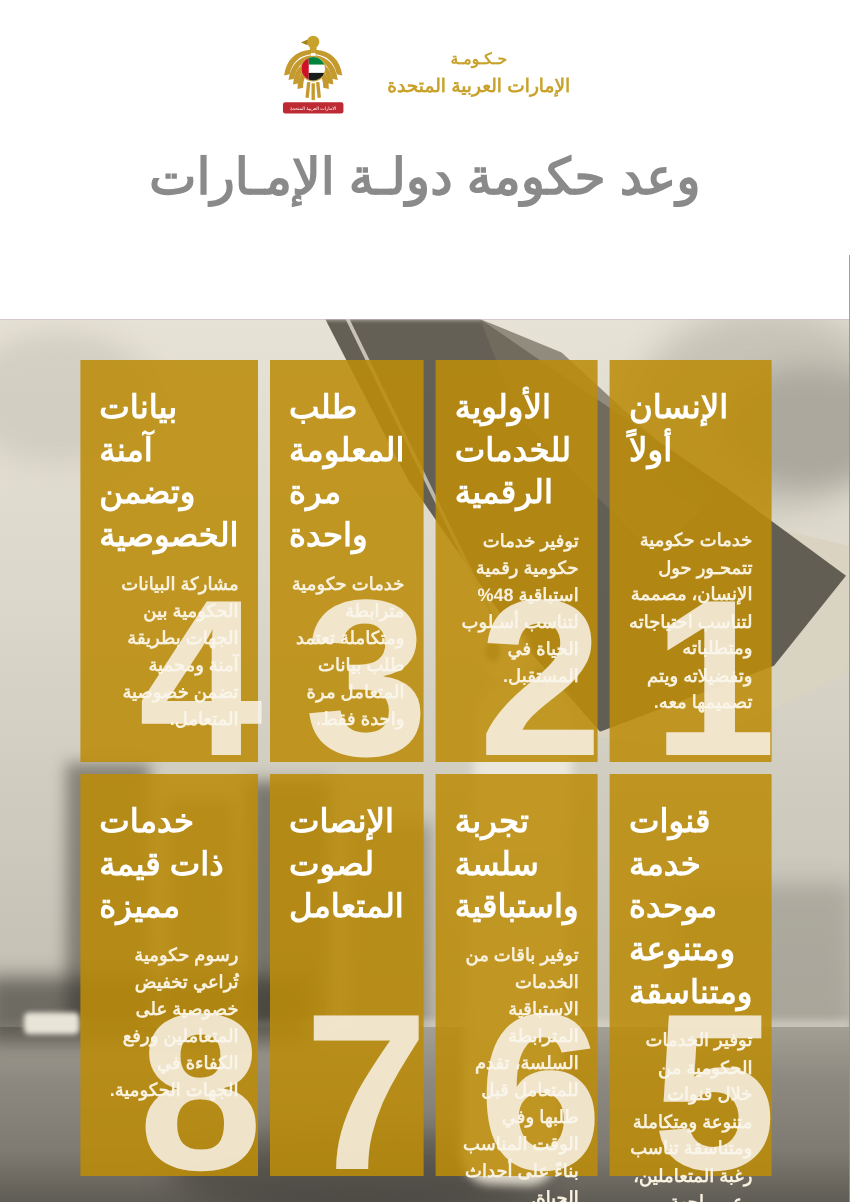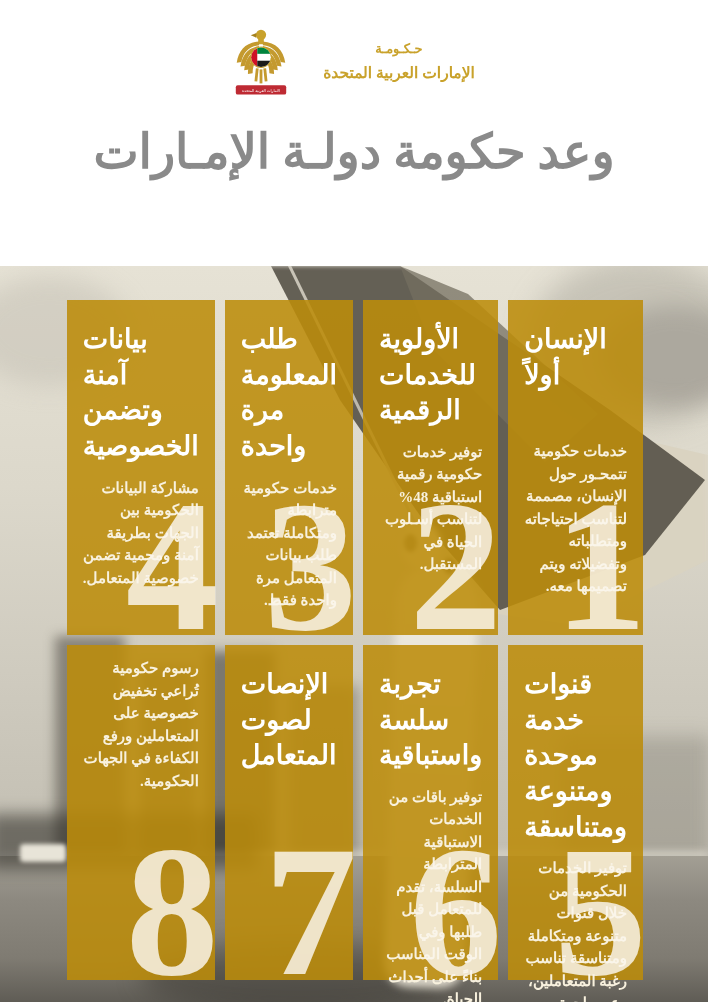--- a/index.html
+++ b/index.html
@@ -1,31 +1,31 @@
 <!DOCTYPE html>
 <html lang="ar" dir="rtl"><head>
 <meta charset="utf-8">
 <style>
   * { box-sizing: border-box; margin: 0; padding: 0; }
   body { background: #ffffff; font-family: "DejaVu Sans", sans-serif; }
   .poster {
     position: relative; width: 708px; height: 1002px;
     margin: 0 auto; background: #701a75; overflow: hidden;
-    direction: rtl; font-family: Liberation Serif, serif;
+    direction: rtl; font-family: Liberation Sans, sans-serif;
   }
 
   
   .header { position: absolute; top: 0; left: 0; right: 0; height: 266px; background: #ffffff; z-index: 3; }
   .logo-row { display: flex; flex-direction: row; justify-content: center; align-items: center; gap: 34px; margin-top: 24px; direction: rtl; }
   .logo-text { text-align: center; color: #C9A22B; }
   .logo-text .l1 { font-size: 13px; font-weight: bold; letter-spacing: 1px; }
   .logo-text .l2 { font-size: 15.5px; font-weight: bold; margin-top: 7px; }
   .emblem { width: 56px; height: 74px; flex: 0 0 auto; }
   .main-title { margin-top: 20px; text-align: center; color: #8A8A8A; font-weight: bold; line-height: 1.42; }
-  .main-title .t1 { font-size: 48px; }
+  .main-title .t1 { font-size: 42px; }
   .main-title .t2 { font-size: 38px; }
 
   
   .photo {
     position: absolute; top: 266px; left: 0; width: 708px; height: 736px; z-index: 1; overflow: hidden;
     background: linear-gradient(180deg, #E6E2D5 0%, #DCD8CB 30%, #CFCBBF 55%, #C2BEB2 80%, #B5B1A5 100%);
   }
   .photo > div { position: absolute; }
   .cloud1 { left: 530px; top: -10px; width: 220px; height: 170px; background: rgba(150,146,136,.38); filter: blur(14px); border-radius: 50%; }
   .cloud2 { left: 600px; top: 40px; width: 150px; height: 100px; background: rgba(120,116,108,.32); filter: blur(11px); border-radius: 50%; }
@@ -203,18 +203,21 @@
     </div>
 
     <div class="card">
       <div class="card-title">الإنصات
 لصوت
 المتعامل</div>
       <div class="card-number">7</div>
     </div>
 
     <div class="card">
+      <div class="card-title">خدمات
+ذات قيمة
+مميزة</div>
       <div class="card-body">رسوم حكومية تُراعي تخفيض خصوصية على المتعاملين ورفع الكفاءة في الجهات الحكومية.</div>
       <div class="card-number">8</div>
     </div>
   </div>
 
 </div>
 
 </body></html>

